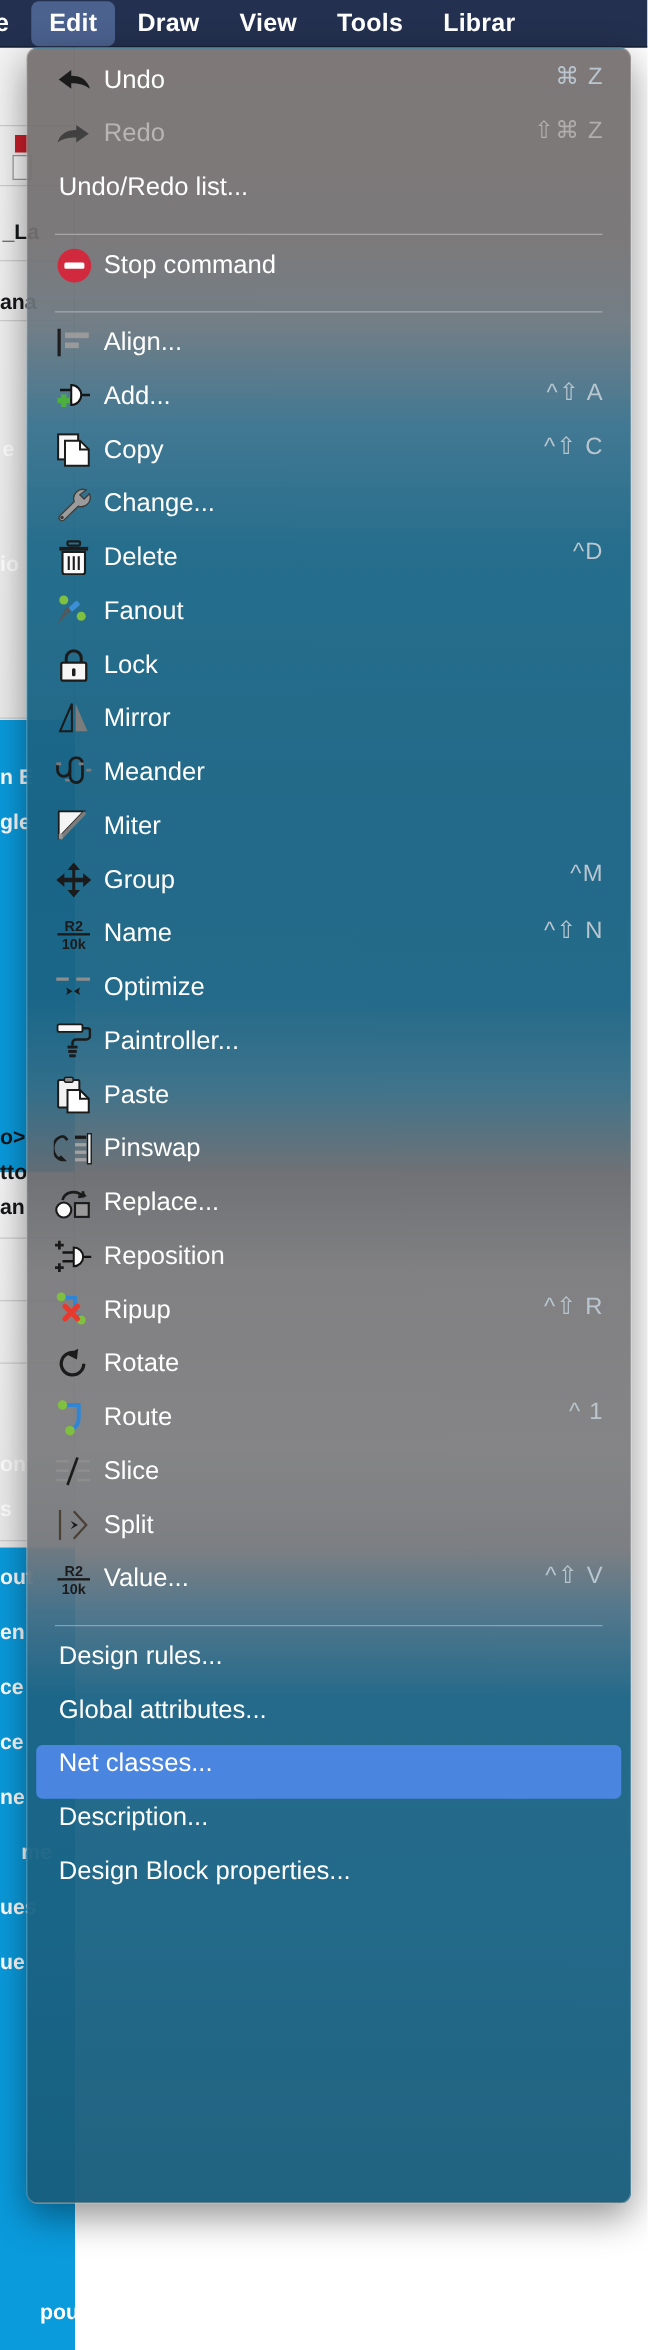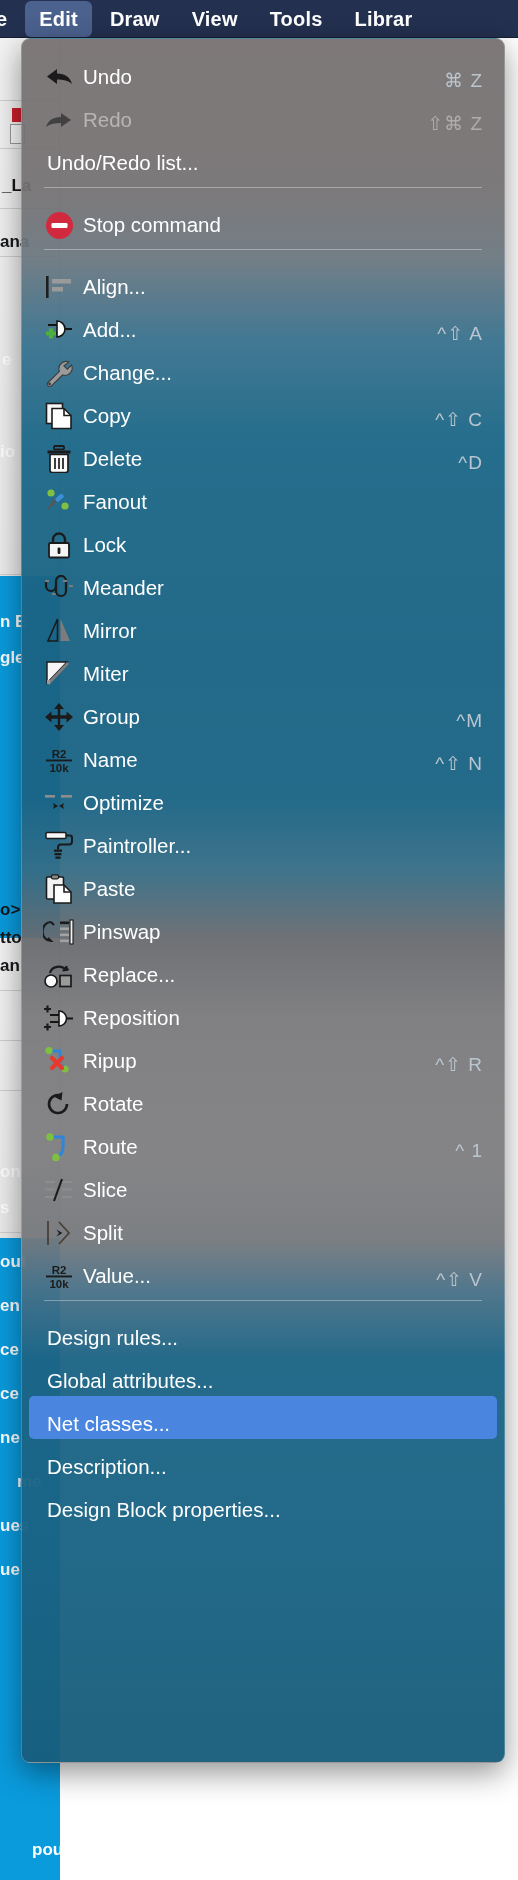--- a/index.html
+++ b/index.html
@@ -64,21 +64,21 @@
         rgba(126,126,128,0.95) 1120px,
         rgba(117,120,124,0.95) 1200px,
         rgba(73,112,134,0.95) 1250px,
         rgba(28,100,133,0.96) 1320px,
         rgba(26,99,132,0.96) 1500px,
         rgba(24,93,124,0.96) 1725px);
   }
   .menu-inner{ position:relative; padding:10px 0 12px 0; }
 
   .mi{
-    position:relative; display:flex; align-items:flex-end;
+    position:relative; display:flex; align-items:flex-start;
     height:43px; margin:0 7px; padding:0 14px 0 12px;
     border-radius:5px;
   }
   .mi.selected{ background:#4a86e0; }
   .mi-icon{
     width:36px; min-width:36px; height:30px;
     display:flex; align-items:center; justify-content:center;
     margin-right:6px;
   }
   .mi-icon.empty{ width:0; min-width:0; margin-right:0; }
@@ -205,37 +205,37 @@
               <path d="M14 5 A8 8 0 0 1 14 21 Z" fill="#fcfcfc" stroke="#141414" stroke-width="1.6"></path>
               <path d="M5 9 H14 M5 17 H14 M22 13 H29" stroke="#141414" stroke-width="2"></path>
               <path d="M3 17.5 h10 M8 12.5 v10" stroke="#4caf3f" stroke-width="4.2" stroke-linecap="butt"></path>
             </svg>
           </span>
           <span class="mi-label">Add...</span>
           <span class="mi-accel">^⇧ A</span>
         </div>
         <div class="mi">
           <span class="mi-icon">
+            <svg width="28" height="28" viewBox="0 0 28 28">
+              <rect x="1.5" y="1.5" width="16" height="20" fill="#f7f7f7" stroke="#1c1c1c" stroke-width="1.6"></rect>
+              <path d="M7 6.5 h12 l7 7 v13 H7 z" fill="#ffffff" stroke="#1c1c1c" stroke-width="1.6"></path>
+              <path d="M19 6.5 v7 h7" fill="none" stroke="#1c1c1c" stroke-width="1.6"></path>
+            </svg>
+          </span>
+          <span class="mi-label">Copy</span>
+          <span class="mi-accel">^⇧ C</span>
+        </div>
+        <div class="mi">
+          <span class="mi-icon">
             <svg width="30" height="28" viewBox="0 0 30 28">
               <path d="M25 3 a7.3 7.3 0 0 0-9.6 9.3 L4 23.5 a2.4 2.4 0 0 0 3.4 3.4 L18.6 16 A7.3 7.3 0 0 0 27.5 6 l-4.2 4.2 -3.4 -3.4 z" fill="#9b9b9b" stroke="#3d3d3d" stroke-width="1.1"></path>
               <circle cx="5.6" cy="25" r="1.4" fill="#3d3d3d"></circle>
             </svg>
           </span>
           <span class="mi-label">Change...</span>
-        </div>
-        <div class="mi">
-          <span class="mi-icon">
-            <svg width="28" height="28" viewBox="0 0 28 28">
-              <rect x="1.5" y="1.5" width="16" height="20" fill="#f7f7f7" stroke="#1c1c1c" stroke-width="1.6"></rect>
-              <path d="M7 6.5 h12 l7 7 v13 H7 z" fill="#ffffff" stroke="#1c1c1c" stroke-width="1.6"></path>
-              <path d="M19 6.5 v7 h7" fill="none" stroke="#1c1c1c" stroke-width="1.6"></path>
-            </svg>
-          </span>
-          <span class="mi-label">Copy</span>
-          <span class="mi-accel">^⇧ C</span>
         </div>
         <div class="mi">
           <span class="mi-icon">
             <svg width="26" height="28" viewBox="0 0 26 28">
               <rect x="8" y="1" width="10" height="3.4" rx="1" fill="none" stroke="#1c1c1c" stroke-width="1.8"></rect>
               <rect x="1.5" y="5.5" width="23" height="3" fill="#1c1c1c"></rect>
               <path d="M4 9.5 h18 v16 a2 2 0 0 1-2 2 H6 a2 2 0 0 1-2-2 z" fill="#fafafa" stroke="#1c1c1c" stroke-width="1.7"></path>
               <path d="M9 13 v11 M13 13 v11 M17 13 v11" stroke="#1c1c1c" stroke-width="1.7"></path>
             </svg>
           </span>
@@ -258,36 +258,36 @@
             <svg width="26" height="28" viewBox="0 0 26 28">
               <path d="M7 12 V8.5 a6 6 0 0 1 12 0 V12" fill="none" stroke="#1b1b1b" stroke-width="2.4"></path>
               <rect x="3" y="12" width="20" height="14.5" rx="1.4" fill="#f5f5f5" stroke="#1b1b1b" stroke-width="1.8"></rect>
               <rect x="11.6" y="16.5" width="2.8" height="6.5" rx="1.2" fill="#1b1b1b"></rect>
             </svg>
           </span>
           <span class="mi-label">Lock</span>
         </div>
         <div class="mi">
           <span class="mi-icon">
+            <svg width="28" height="28" viewBox="0 0 28 28">
+              <path d="M12.5 2 L12.5 24 L3 24 Z" fill="none" stroke="#1b1b1b" stroke-width="1.6"></path>
+              <path d="M15.5 2 L15.5 24 L25 24 Z" fill="#7c7c7c"></path>
+            </svg>
+          </span>
+          <span class="mi-label">Mirror</span>
+        </div>
+        <div class="mi">
+          <span class="mi-icon">
             <svg width="30" height="26" viewBox="0 0 30 26">
               <path d="M2 6 v5 a5 5 0 0 0 10 0 V6 a5 5 0 0 1 10 0 v5" fill="none" stroke="#1b1b1b" stroke-width="2.2"></path>
               <path d="M1 6 h4 M19 6 h4 M8 19 h4 M25 11 h4" stroke="#7c7c7c" stroke-width="2.2"></path>
               <path d="M12 11 v5 a5 5 0 0 0 10 0 V11" fill="none" stroke="#1b1b1b" stroke-width="2.2"></path>
             </svg>
           </span>
           <span class="mi-label">Meander</span>
-        </div>
-        <div class="mi">
-          <span class="mi-icon">
-            <svg width="28" height="28" viewBox="0 0 28 28">
-              <path d="M12.5 2 L12.5 24 L3 24 Z" fill="none" stroke="#1b1b1b" stroke-width="1.6"></path>
-              <path d="M15.5 2 L15.5 24 L25 24 Z" fill="#7c7c7c"></path>
-            </svg>
-          </span>
-          <span class="mi-label">Mirror</span>
         </div>
         <div class="mi">
           <span class="mi-icon">
             <svg width="28" height="28" viewBox="0 0 28 28">
               <path d="M2 2 H22 L2 23 Z" fill="#f5f5f5" stroke="#1b1b1b" stroke-width="1.4"></path>
               <path d="M23 3 L3 24" stroke="#7c7c7c" stroke-width="3"></path>
               <path d="M2 20 h3 v4 h-3 z" fill="#9a9a9a"></path>
             </svg>
           </span>
           <span class="mi-label">Miter</span>

